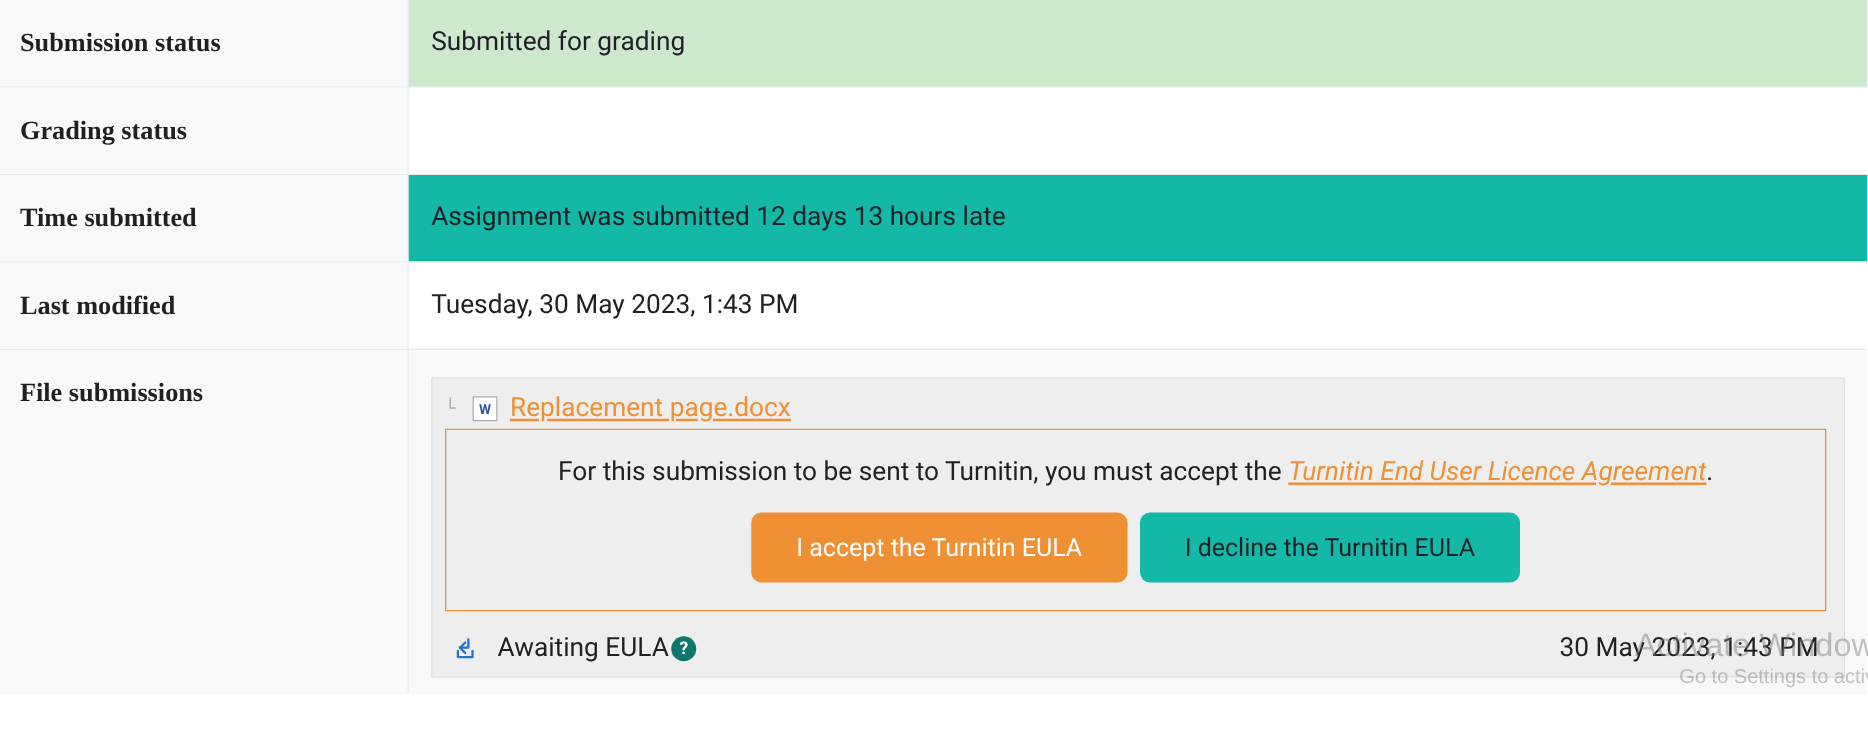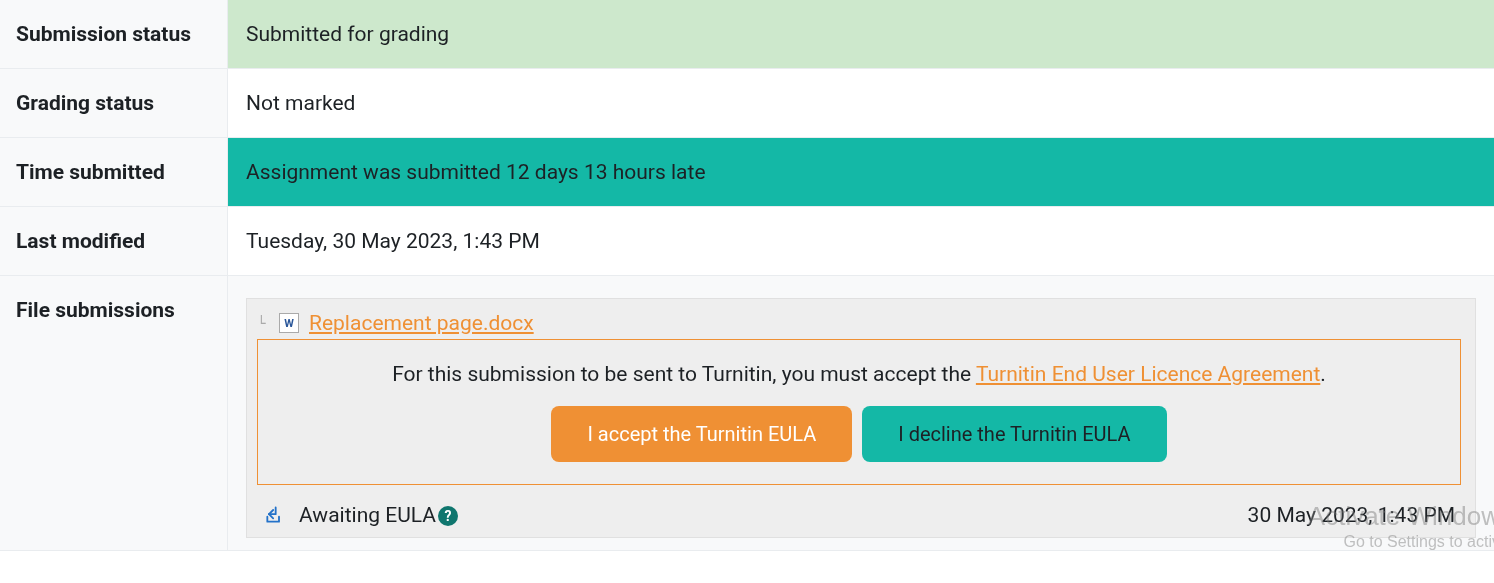--- a/index.html
+++ b/index.html
@@ -16,27 +16,28 @@
     }
     .table {
       width: 100%;
       border-collapse: collapse;
     }
     .row {
       display: flex;
       border-bottom: 1px solid #e9ecef;
     }
     .label-cell {
-      width: 228px;
+      width: 327px;
       flex-shrink: 0;
       padding: 22px 16px;
       font-weight: 700;
       background: #f8f9fa;
       border-right: 1px solid #e9ecef;
       font-size: 21px;
+      font-family: Liberation Serif, serif;
     }
     .value-cell {
       flex: 1;
       padding: 22px 18px;
       font-size: 21px;
     }
     .bg-green {
       background: #cde8cc;
     }
     .bg-red {
@@ -92,20 +93,21 @@
       text-align: center;
       font-size: 21px;
       background: #eeeeee;
     }
     .eula-text {
       margin-bottom: 20px;
     }
     .eula-link {
       color: #ef9034;
       text-decoration: underline;
+      font-style: italic;
     }
     .btn-row {
       display: flex;
       justify-content: center;
       gap: 10px;
     }
     .btn {
       border: none;
       border-radius: 8px;
       padding: 16px 36px;
@@ -184,21 +186,20 @@
 
 <div class="table">
 
   <div class="row">
     <div class="label-cell">Submission status</div>
     <div class="value-cell bg-green">Submitted for grading</div>
   </div>
 
   <div class="row">
     <div class="label-cell">Grading status</div>
-    <div class="value-cell">Not marked</div>
   </div>
 
   <div class="row">
     <div class="label-cell">Time submitted</div>
     <div class="value-cell bg-red">Assignment was submitted 12 days 13 hours late</div>
   </div>
 
   <div class="row">
     <div class="label-cell">Last modified</div>
     <div class="value-cell">Tuesday, 30 May 2023, 1:43 PM</div>

